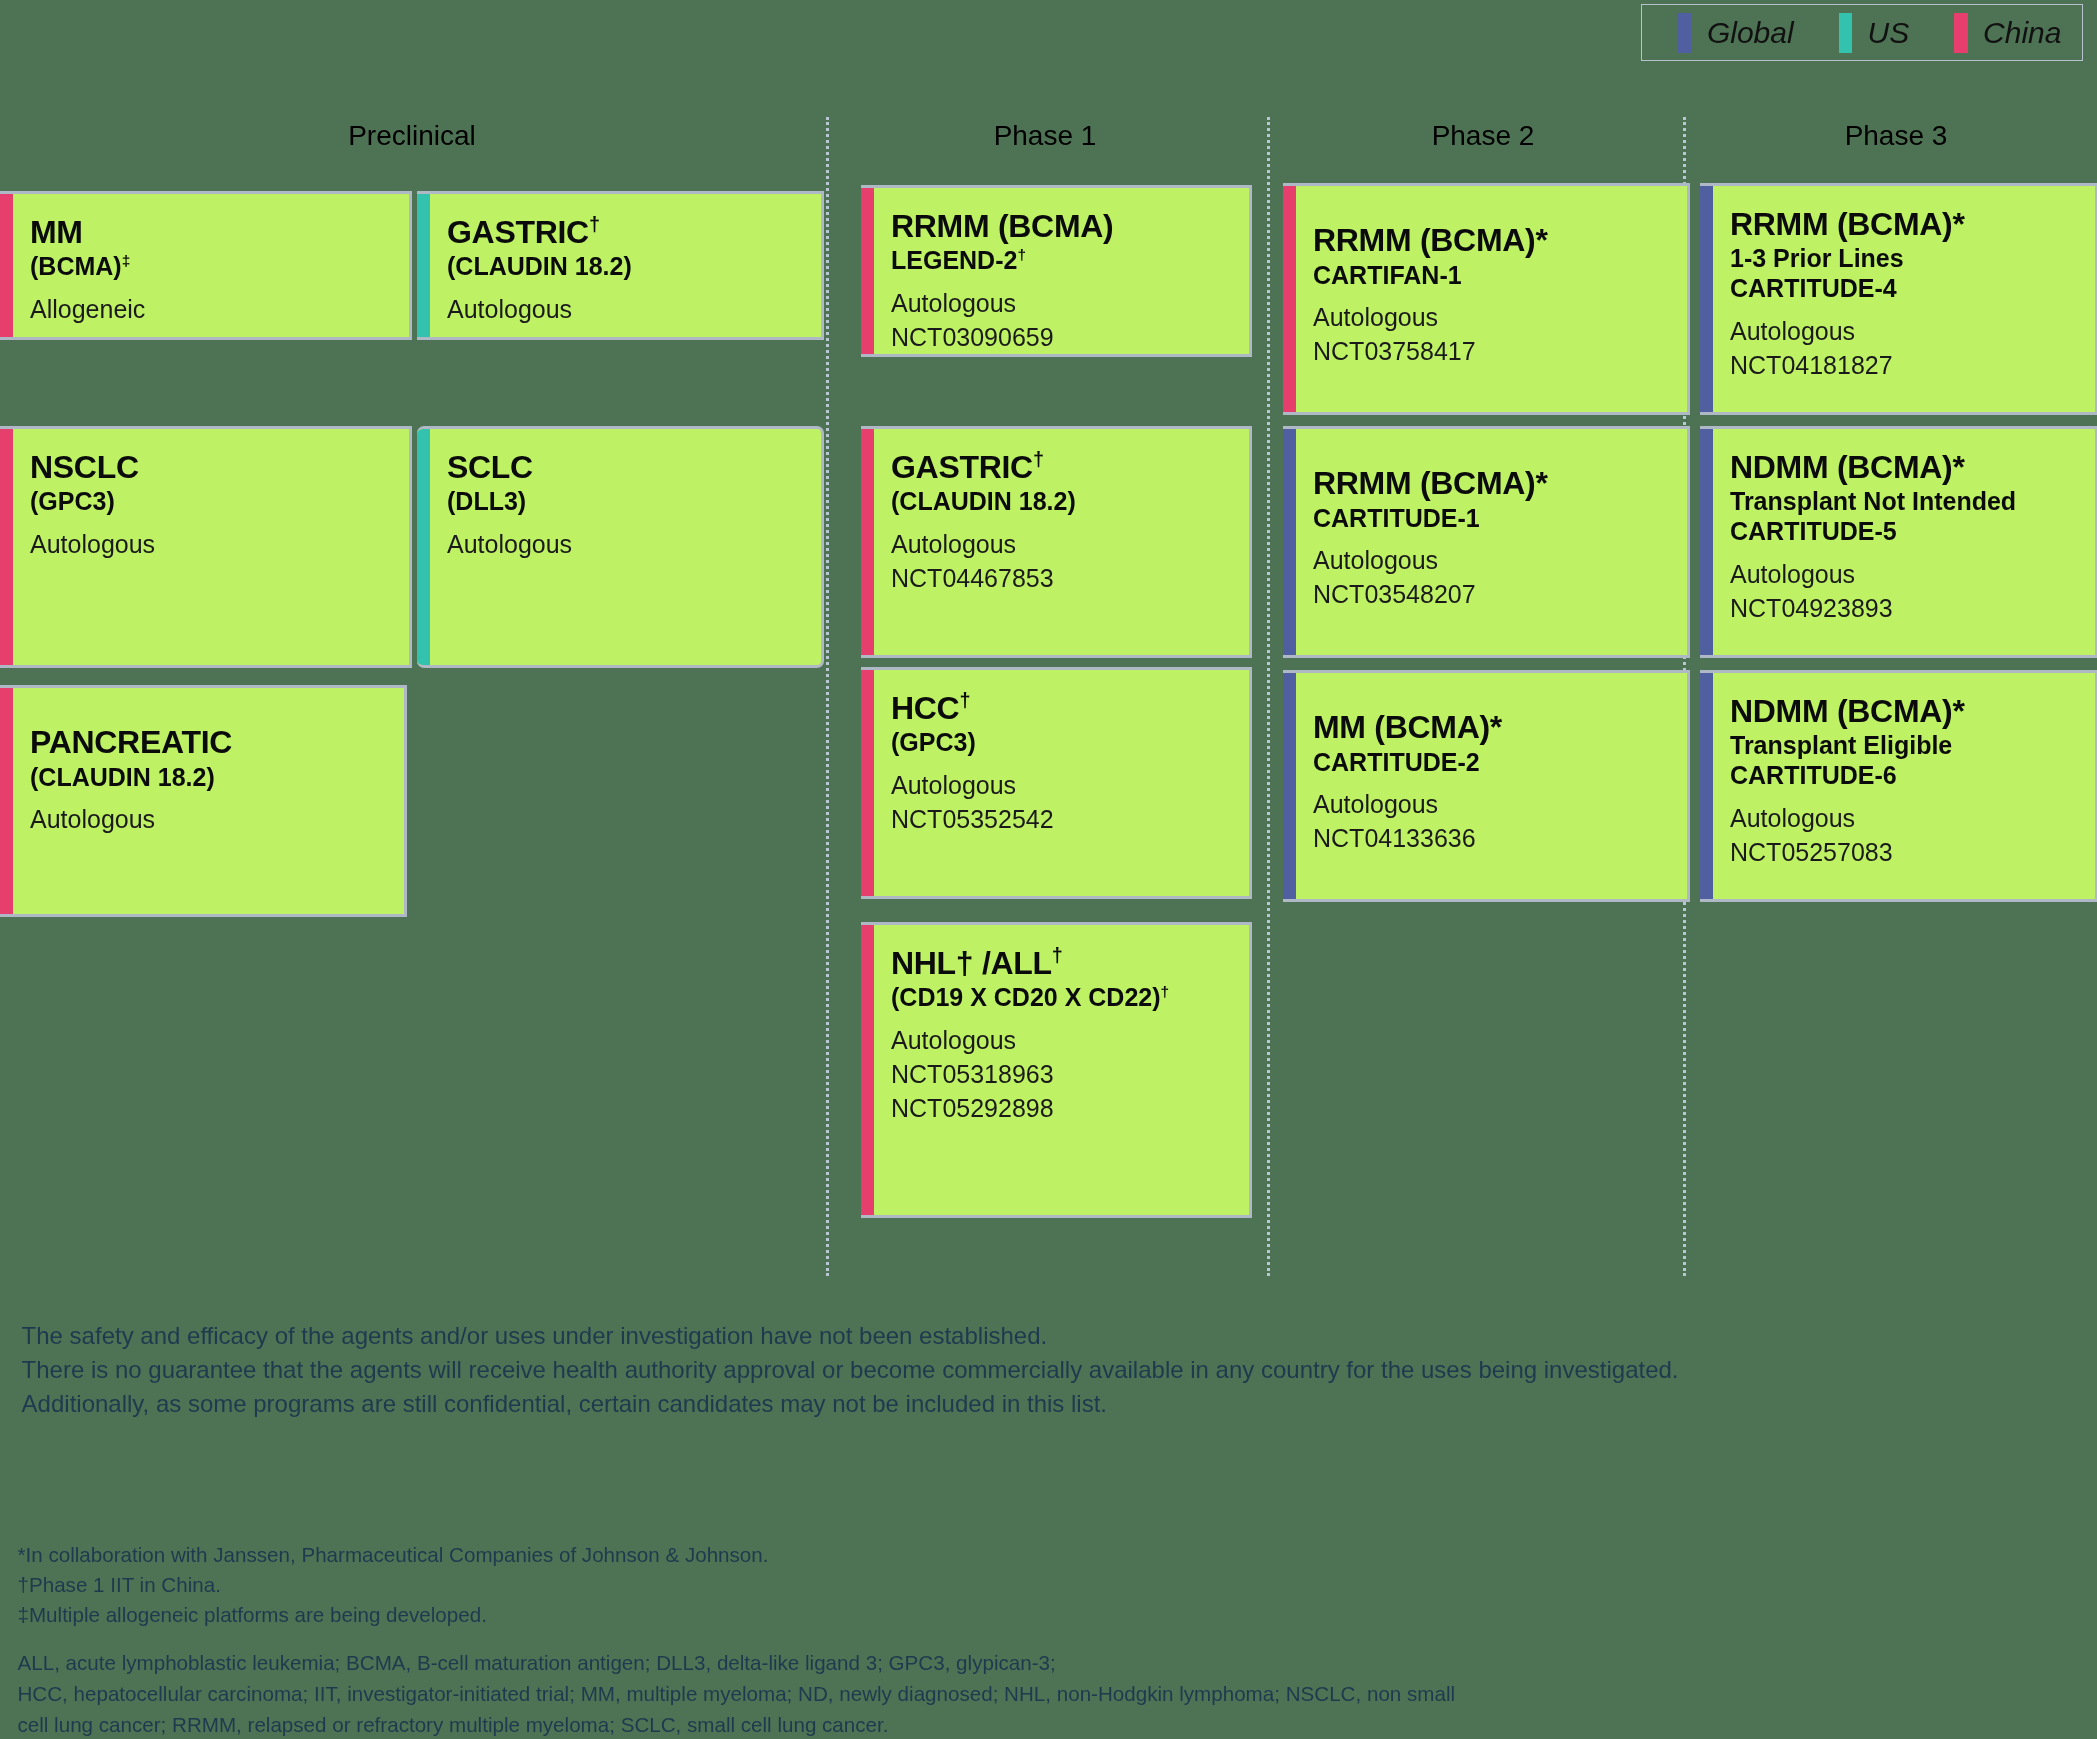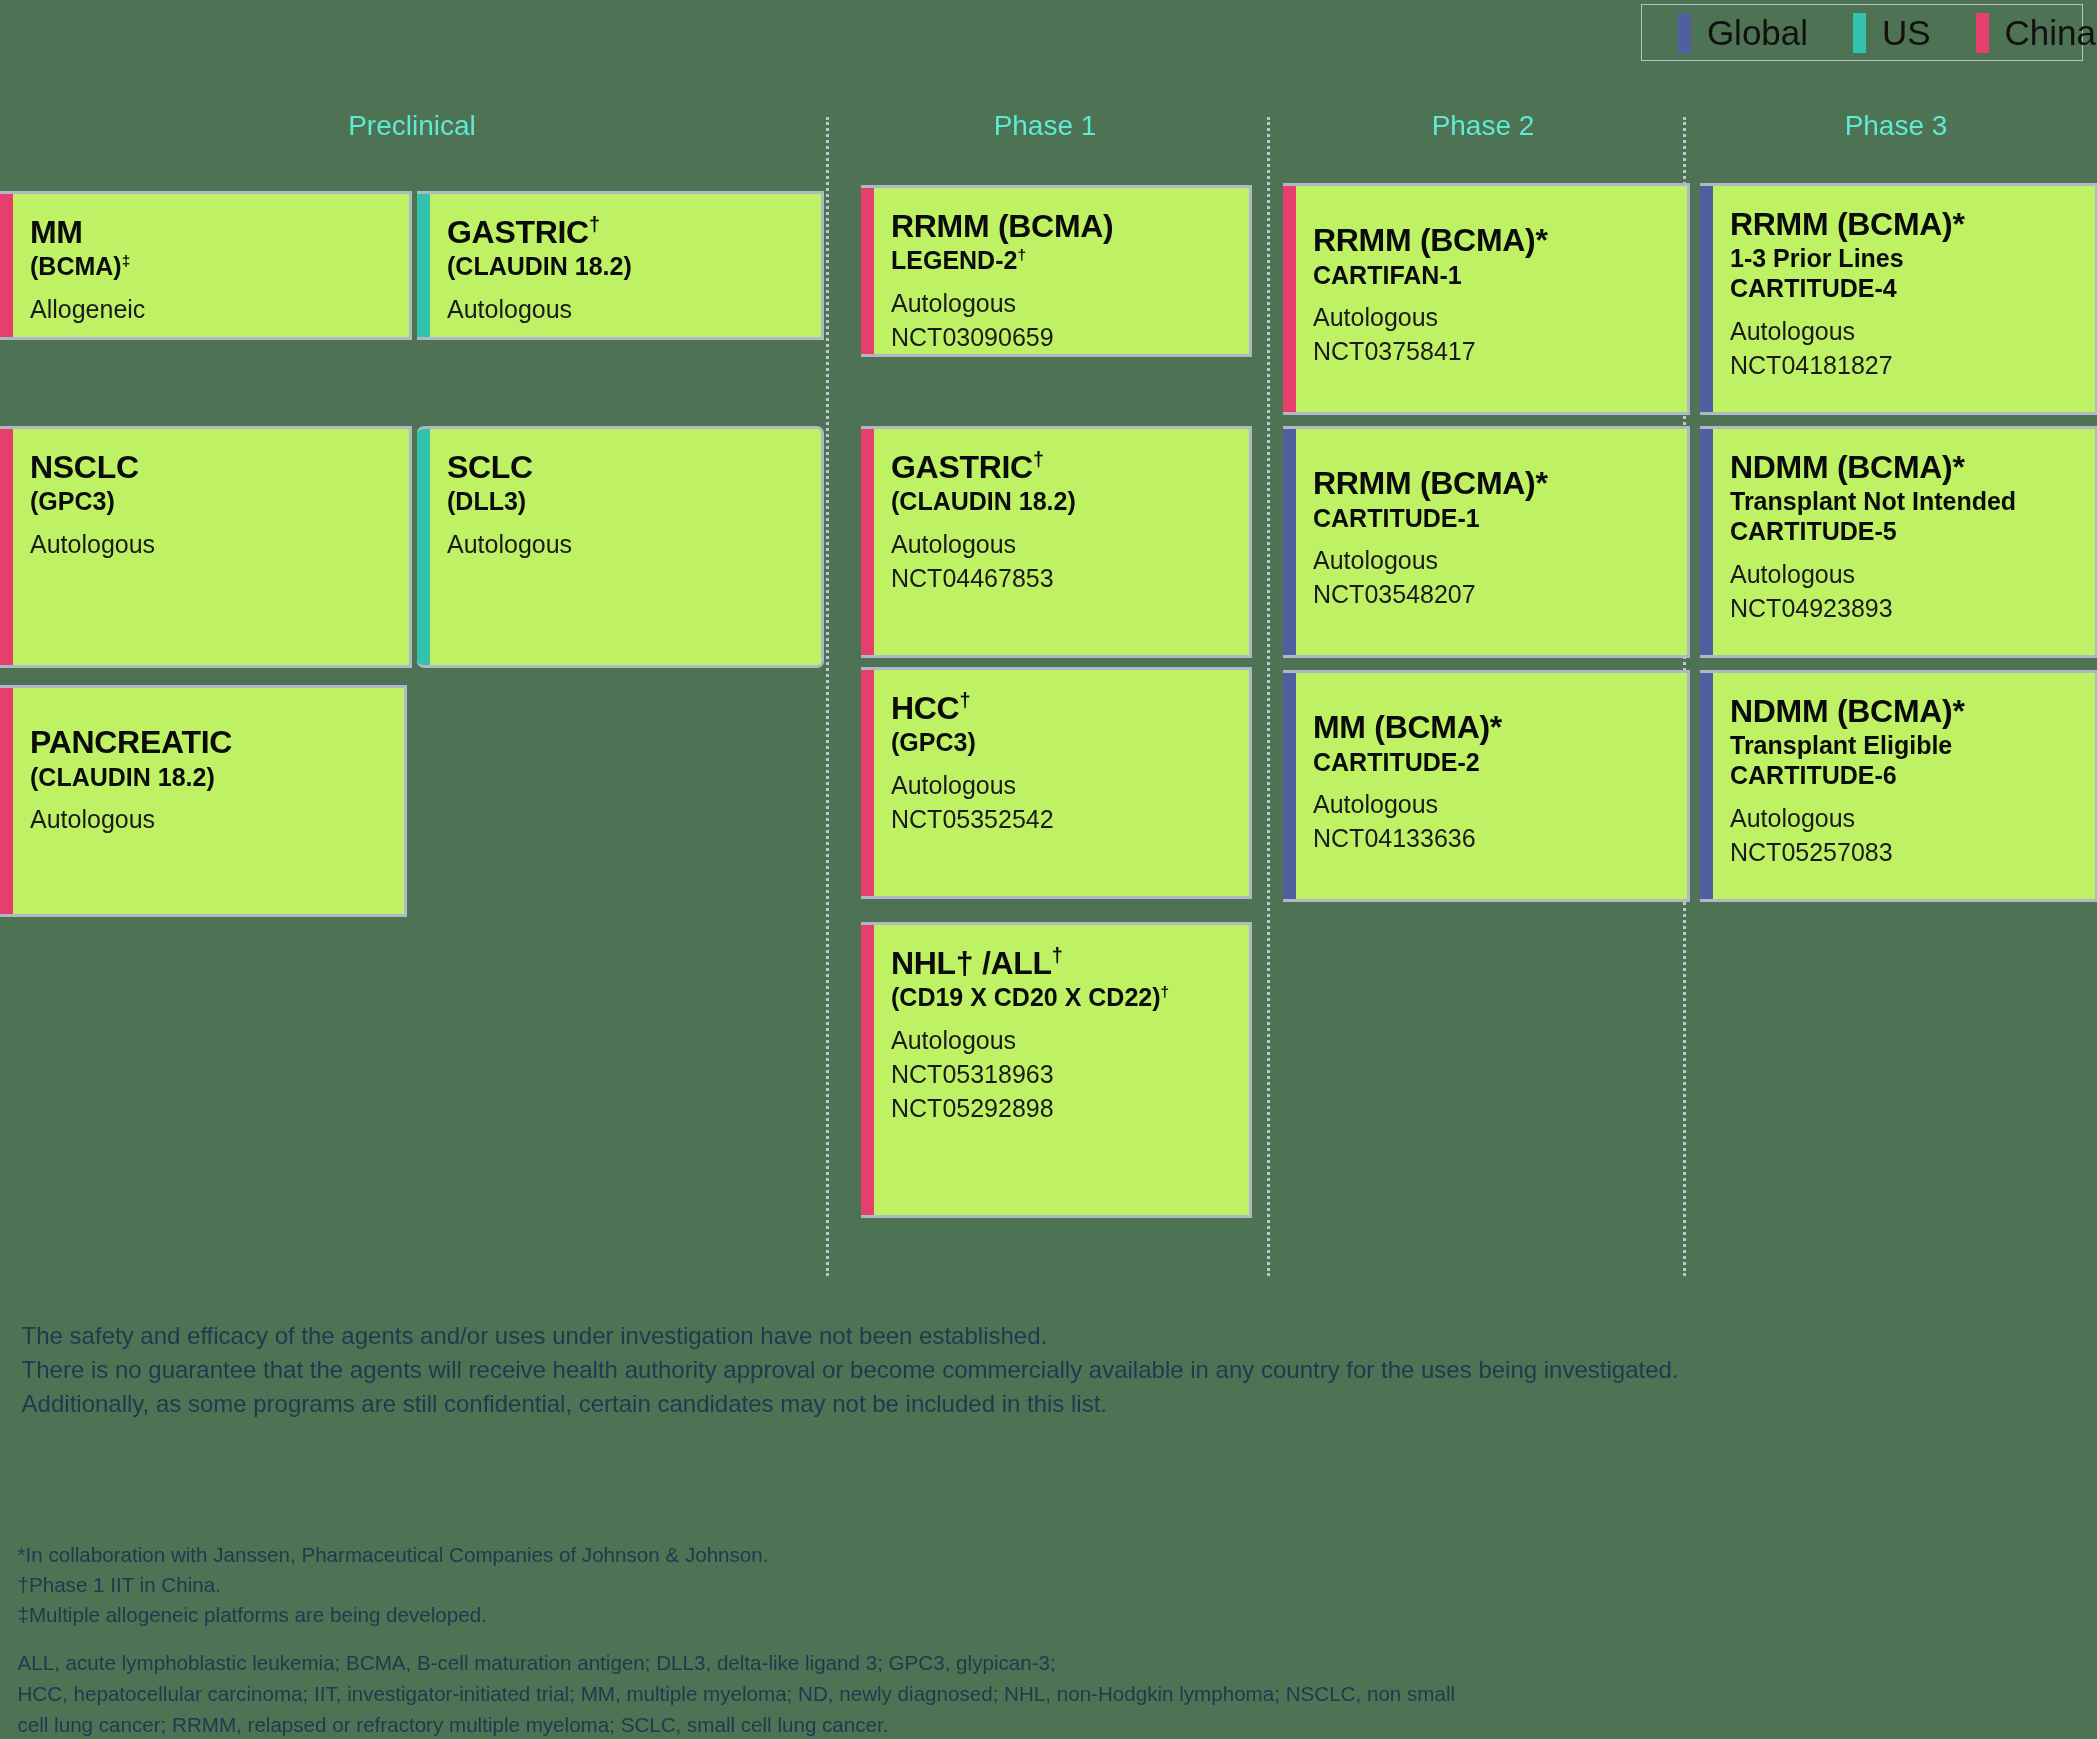--- a/index.html
+++ b/index.html
@@ -13,25 +13,25 @@
   .page { position: relative; width: 2097px; height: 1740px; background: #4E7354; }
 
   
   .legend {
     position: absolute; top: 4.1px; left: 1641px; width: 442px; height: 57px;
     border: 1.5px solid #B9C2CC;
     display: flex; align-items: center; gap: 0px; padding-left: 36px;
   }
   .legend-item { display: flex; align-items: center; }
   .legend-swatch { width: 13.4px; height: 40px; display: inline-block; }
-  .legend-label { font-size: 35px; color: #111; margin-left: 15.5px; margin-right: 45px; white-space: nowrap; }
+  .legend-label { font-size: 30px; color: #111; margin-left: 15.5px; margin-right: 45px; white-space: nowrap; font-style: italic; }
 
   
   .col-head {
-    position: absolute; top: 110px; font-size: 28px; color: #5eead4;
+    position: absolute; top: 120px; font-size: 28px; color: #000000;
     text-align: center; white-space: nowrap;
   }
 
   
   .divider {
     position: absolute; top: 117px; width: 0px; height: 1159px;
     border-left: 3.6px dotted #B9C7D2;
   }
 
   

